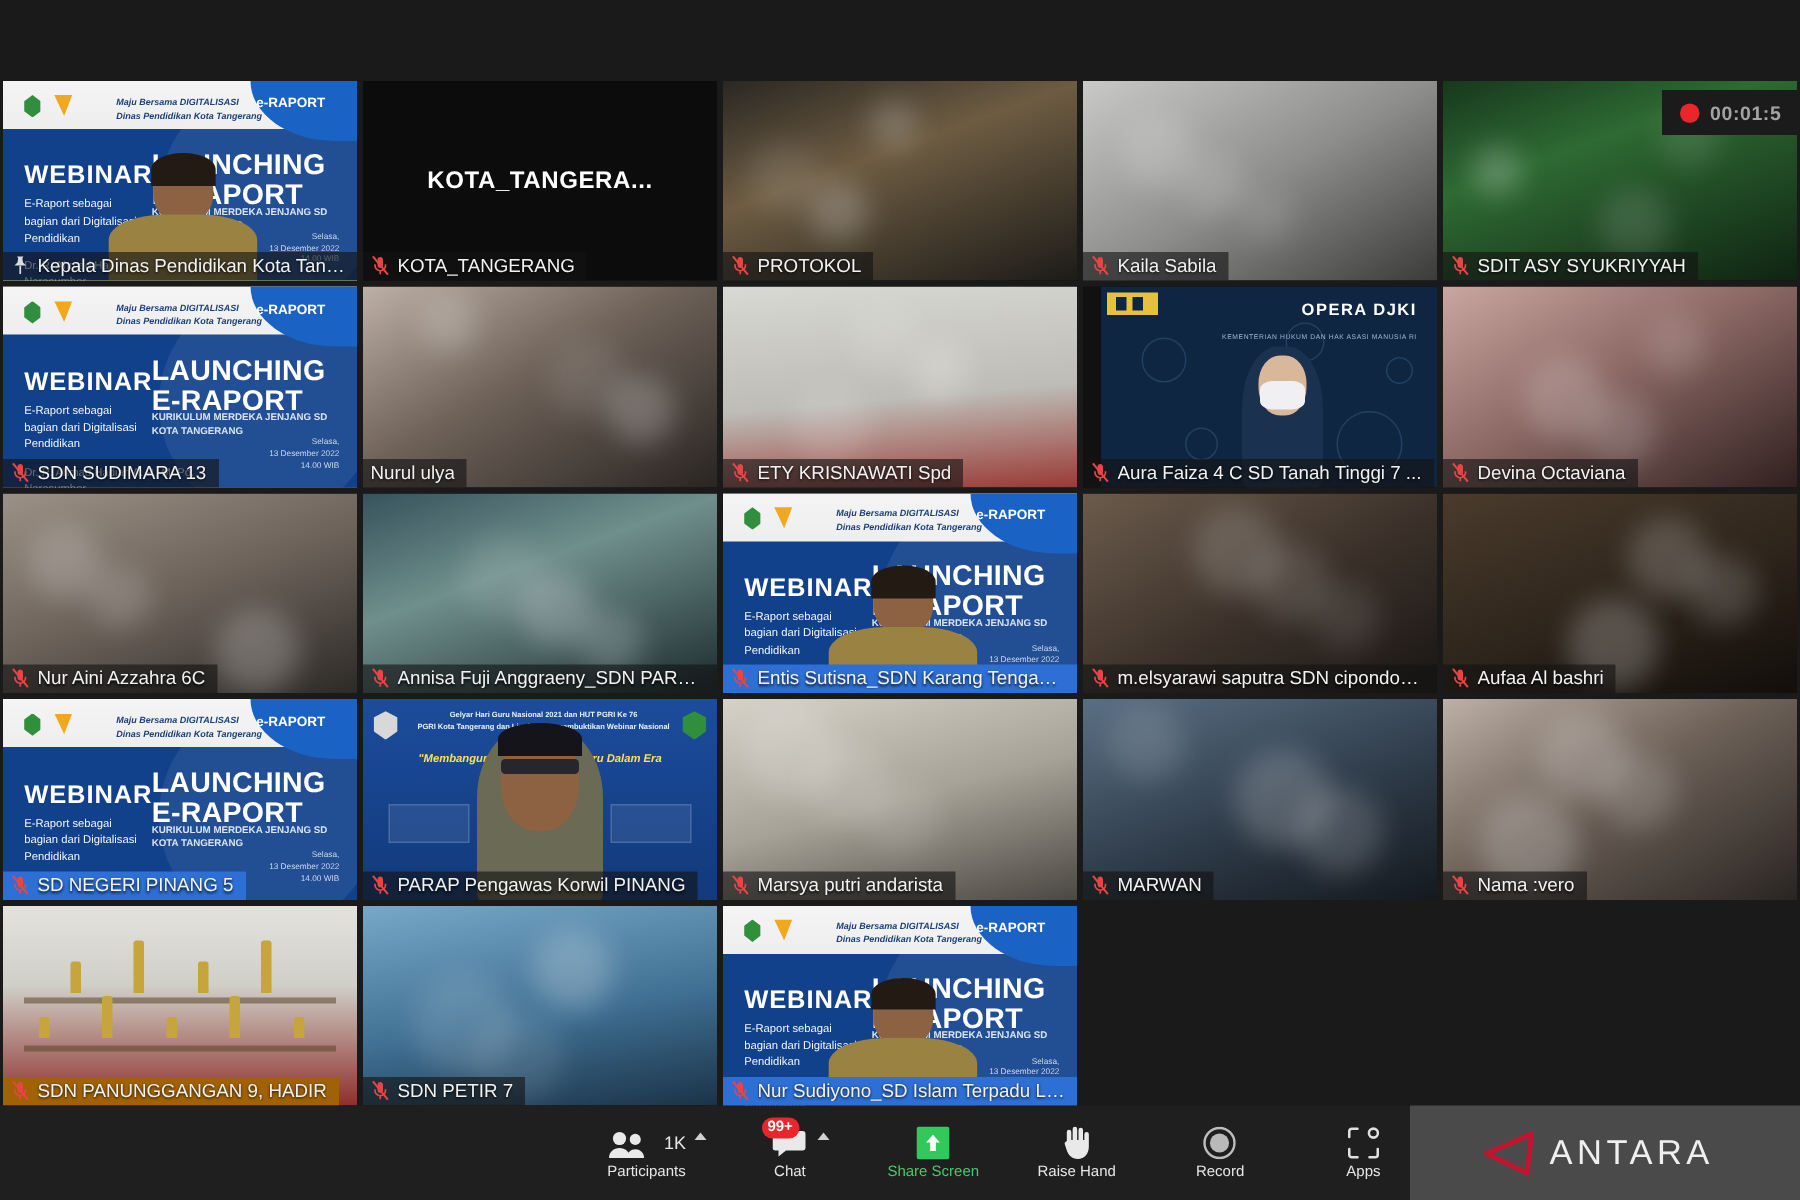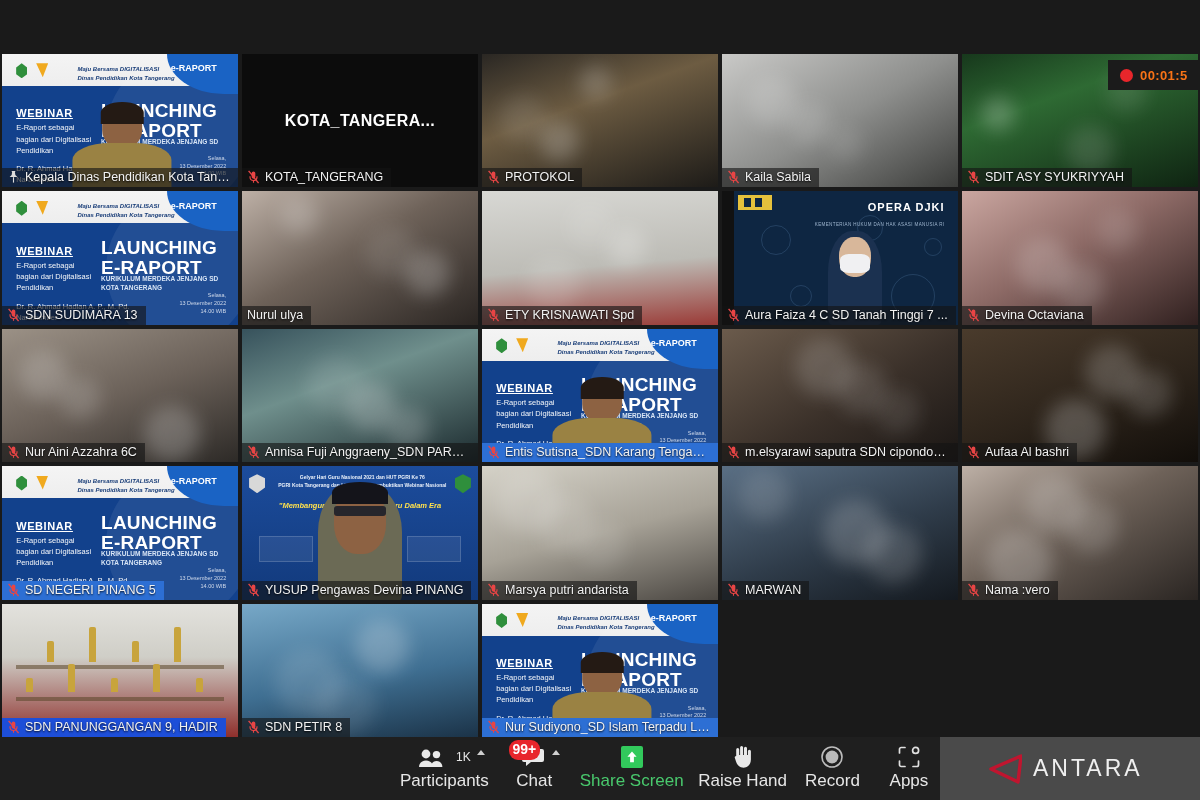--- a/index.html
+++ b/index.html
@@ -12,21 +12,21 @@
   .app { position: relative; width: 1200px; height: 800px; background: #1a1a1a; }
 
   
   .rec-pill {
     position: absolute; top: 60px; right: 0; width: 92px; height: 30px;
     background: #1b1b1b; display: flex; align-items: center; gap: 7px;
     padding-left: 12px; z-index: 40; overflow: hidden;
   }
   .rec-dot { width: 13px; height: 13px; border-radius: 50%; background: #e8262b; flex: 0 0 auto; }
   .rec-time {
-    color: #f97316; font-size: 13px; font-weight: bold;
+    color: #a3a3a3; font-size: 13px; font-weight: bold;
     font-family: "Liberation Sans", sans-serif; letter-spacing: .4px; white-space: nowrap;
   }
 
   
   .gallery {
     position: absolute; left: 0; top: 54px; width: 1200px; height: 683px;
     display: grid;
     grid-template-columns: repeat(5, 1fr);
     grid-template-rows: repeat(5, 1fr);
     gap: 4px 4px;
@@ -77,21 +77,21 @@
   .slide .ecorner {
     position: absolute; right: 0; top: 0; width: 30%; height: 30%;
     background: #1a63c4; border-bottom-left-radius: 80% 100%;
   }
   .slide .etxt { position: absolute; right: 9%; top: 7%; color: #fff; font-size: 9px; font-weight: bold; }
   .slide .logos { position: absolute; left: 6%; top: 7%; display: flex; gap: 9px; align-items: flex-start; }
   .slide .logo1 { width: 11px; height: 15px; background: #2f8f3c; clip-path: polygon(50% 0,100% 28%,100% 72%,50% 100%,0 72%,0 28%); }
   .slide .logo2 { width: 12px; height: 14px; background: #f0a91e; clip-path: polygon(0 0,100% 0,55% 100%); }
   .slide .hdtxt { position: absolute; left: 32%; top: 8%; font-size: 6px; color: #1b3f79; font-style: italic; font-weight: bold; line-height: 1.5; }
   .slide .leftcol { position: absolute; left: 6%; top: 40%; color: #fff; }
-  .slide .leftcol .h { font-size: 11px; font-weight: bold; letter-spacing: .6px; text-decoration: underline; }
+  .slide .leftcol .h { font-size: 17px; font-weight: bold; letter-spacing: .6px; }
   .slide .leftcol .s { font-size: 7.5px; line-height: 1.5; margin-top: 3px; opacity: .95; }
   .slide .bigttl {
     position: absolute; left: 42%; top: 35%; color: #fff;
     font-size: 19px; font-weight: bold; line-height: 1.05; letter-spacing: .2px;
   }
   .slide .bigsub { position: absolute; left: 42%; top: 62%; color: #d7e4f5; font-size: 6.5px; line-height: 1.4; font-weight: bold; }
   .slide .datestamp { position: absolute; right: 5%; bottom: 7%; color: #cfd9ea; font-size: 5.5px; text-align: right; line-height: 1.4; }
 
   
   .person {
@@ -151,30 +151,30 @@
   .tb-center {
     position: absolute; left: 390px; width: 560px; height: 63px;
     display: flex; align-items: center; justify-content: space-between;
     padding: 0 10px;
   }
   .tb-item {
     display: flex; flex-direction: column; align-items: center; justify-content: center;
     gap: 3px; min-width: 62px; position: relative; cursor: pointer;
   }
   .tb-ic { height: 22px; display: flex; align-items: flex-end; justify-content: center; position: relative; }
-  .tb-lbl { color: #e6e6e6; font-size: 17px; white-space: nowrap; }
+  .tb-lbl { color: #e6e6e6; font-size: 10px; white-space: nowrap; }
   .tb-item.share .tb-lbl { color: #49c96d; }
   .caret {
     position: absolute; right: -14px; top: 4px; width: 0; height: 0;
     border-left: 4px solid transparent; border-right: 4px solid transparent;
     border-bottom: 5px solid #d0d0d0;
   }
   .badge {
     position: absolute; top: -6px; right: 6px;
-    background: #e8262b; color: #fff; font-size: 14px; font-weight: bold;
+    background: #e8262b; color: #fff; font-size: 10px; font-weight: bold;
     border-radius: 9px; padding: 1px 4px; line-height: 1.25; min-width: 20px; text-align: center;
   }
   .pcount { color: #e6e6e6; font-size: 12px; margin-left: 4px; align-self: center; }
 
   .antara {
     position: absolute; right: 0; bottom: 0; width: 260px; height: 63px;
     background: #4a4a4a; display: flex; align-items: center; gap: 11px;
     padding-left: 48px;
   }
   .antara .mark { width: 34px; height: 30px; flex: 0 0 auto; }
@@ -562,21 +562,21 @@
             <div style="position:absolute;left:39%;top:30%;width:22%;height:7%;border-radius:3px;background:#26262c"></div>
           </div>
         </div>
         <div class="namebar">
           <svg class="mic-muted" viewBox="0 0 14 16">
             <path d="M7 1.6c-1.2 0-2.1 1-2.1 2.1v4.1c0 1.2 1 2.1 2.1 2.1s2.1-1 2.1-2.1V3.7c0-1.2-1-2.1-2.1-2.1z" fill="#e84545"></path>
             <path d="M3 7v1a4 4 0 0 0 8 0V7" fill="none" stroke="#e84545" stroke-width="1.3"></path>
             <path d="M7 12v2.6" stroke="#e84545" stroke-width="1.3"></path>
             <path d="M1.4 1 L12.8 15" stroke="#e84545" stroke-width="1.6"></path>
           </svg>
-          <span class="nm">YUSUP Pengawas Devina PINANG</span>
+          <span class="nm">PARAP Pengawas Korwil PINANG</span>
         </div>
       </div>
       <div class="tile">
         <div class="tile-media">
           <div class="bg lightrm">
             <span class="blobA" style="left:40%;top:40%;width:50px;height:50px;background:rgba(255,255,255,0.10)"></span>
             <span class="blobA" style="left:23%;top:21%;width:57px;height:57px;background:rgba(255,255,255,0.13)"></span>
             <span class="blobA" style="left:6%;top:2%;width:64px;height:64px;background:rgba(255,255,255,0.16)"></span>
           </div>
         </div>
@@ -635,21 +635,21 @@
             <span class="tr" style="left:19%;bottom:56%;height:21px"></span>
             <span class="tr" style="left:28%;bottom:34%;height:28px"></span>
             <span class="tr" style="left:37%;bottom:56%;height:35px"></span>
             <span class="tr" style="left:46%;bottom:34%;height:14px"></span>
             <span class="tr" style="left:55%;bottom:56%;height:21px"></span>
             <span class="tr" style="left:64%;bottom:34%;height:28px"></span>
             <span class="tr" style="left:73%;bottom:56%;height:35px"></span>
             <span class="tr" style="left:82%;bottom:34%;height:14px"></span>
           </div>
         </div>
-        <div class="namebar" style="background: #1d4ed8; text-align: center;">
+        <div class="namebar" style="background: #a16207; text-align: center;">
           <svg class="mic-muted" viewBox="0 0 14 16">
             <path d="M7 1.6c-1.2 0-2.1 1-2.1 2.1v4.1c0 1.2 1 2.1 2.1 2.1s2.1-1 2.1-2.1V3.7c0-1.2-1-2.1-2.1-2.1z" fill="#e84545"></path>
             <path d="M3 7v1a4 4 0 0 0 8 0V7" fill="none" stroke="#e84545" stroke-width="1.3"></path>
             <path d="M7 12v2.6" stroke="#e84545" stroke-width="1.3"></path>
             <path d="M1.4 1 L12.8 15" stroke="#e84545" stroke-width="1.6"></path>
           </svg>
           <span class="nm">SDN PANUNGGANGAN 9, HADIR</span>
         </div>
       </div>
       <div class="tile">
@@ -660,21 +660,21 @@
             <span class="blobA" style="left:14%;top:34%;width:68px;height:68px;background:rgba(255,255,255,0.13)"></span>
           </div>
         </div>
         <div class="namebar">
           <svg class="mic-muted" viewBox="0 0 14 16">
             <path d="M7 1.6c-1.2 0-2.1 1-2.1 2.1v4.1c0 1.2 1 2.1 2.1 2.1s2.1-1 2.1-2.1V3.7c0-1.2-1-2.1-2.1-2.1z" fill="#e84545"></path>
             <path d="M3 7v1a4 4 0 0 0 8 0V7" fill="none" stroke="#e84545" stroke-width="1.3"></path>
             <path d="M7 12v2.6" stroke="#e84545" stroke-width="1.3"></path>
             <path d="M1.4 1 L12.8 15" stroke="#e84545" stroke-width="1.6"></path>
           </svg>
-          <span class="nm">SDN PETIR 8</span>
+          <span class="nm">SDN PETIR 7</span>
         </div>
       </div>
       <div class="tile">
         <div class="tile-media">
           <div class="slide">
             <div class="topband"></div>
             <div class="bluebody"></div>
             <div class="ecorner"></div>
             <div class="etxt">e-RAPORT</div>
             <div class="logos">

